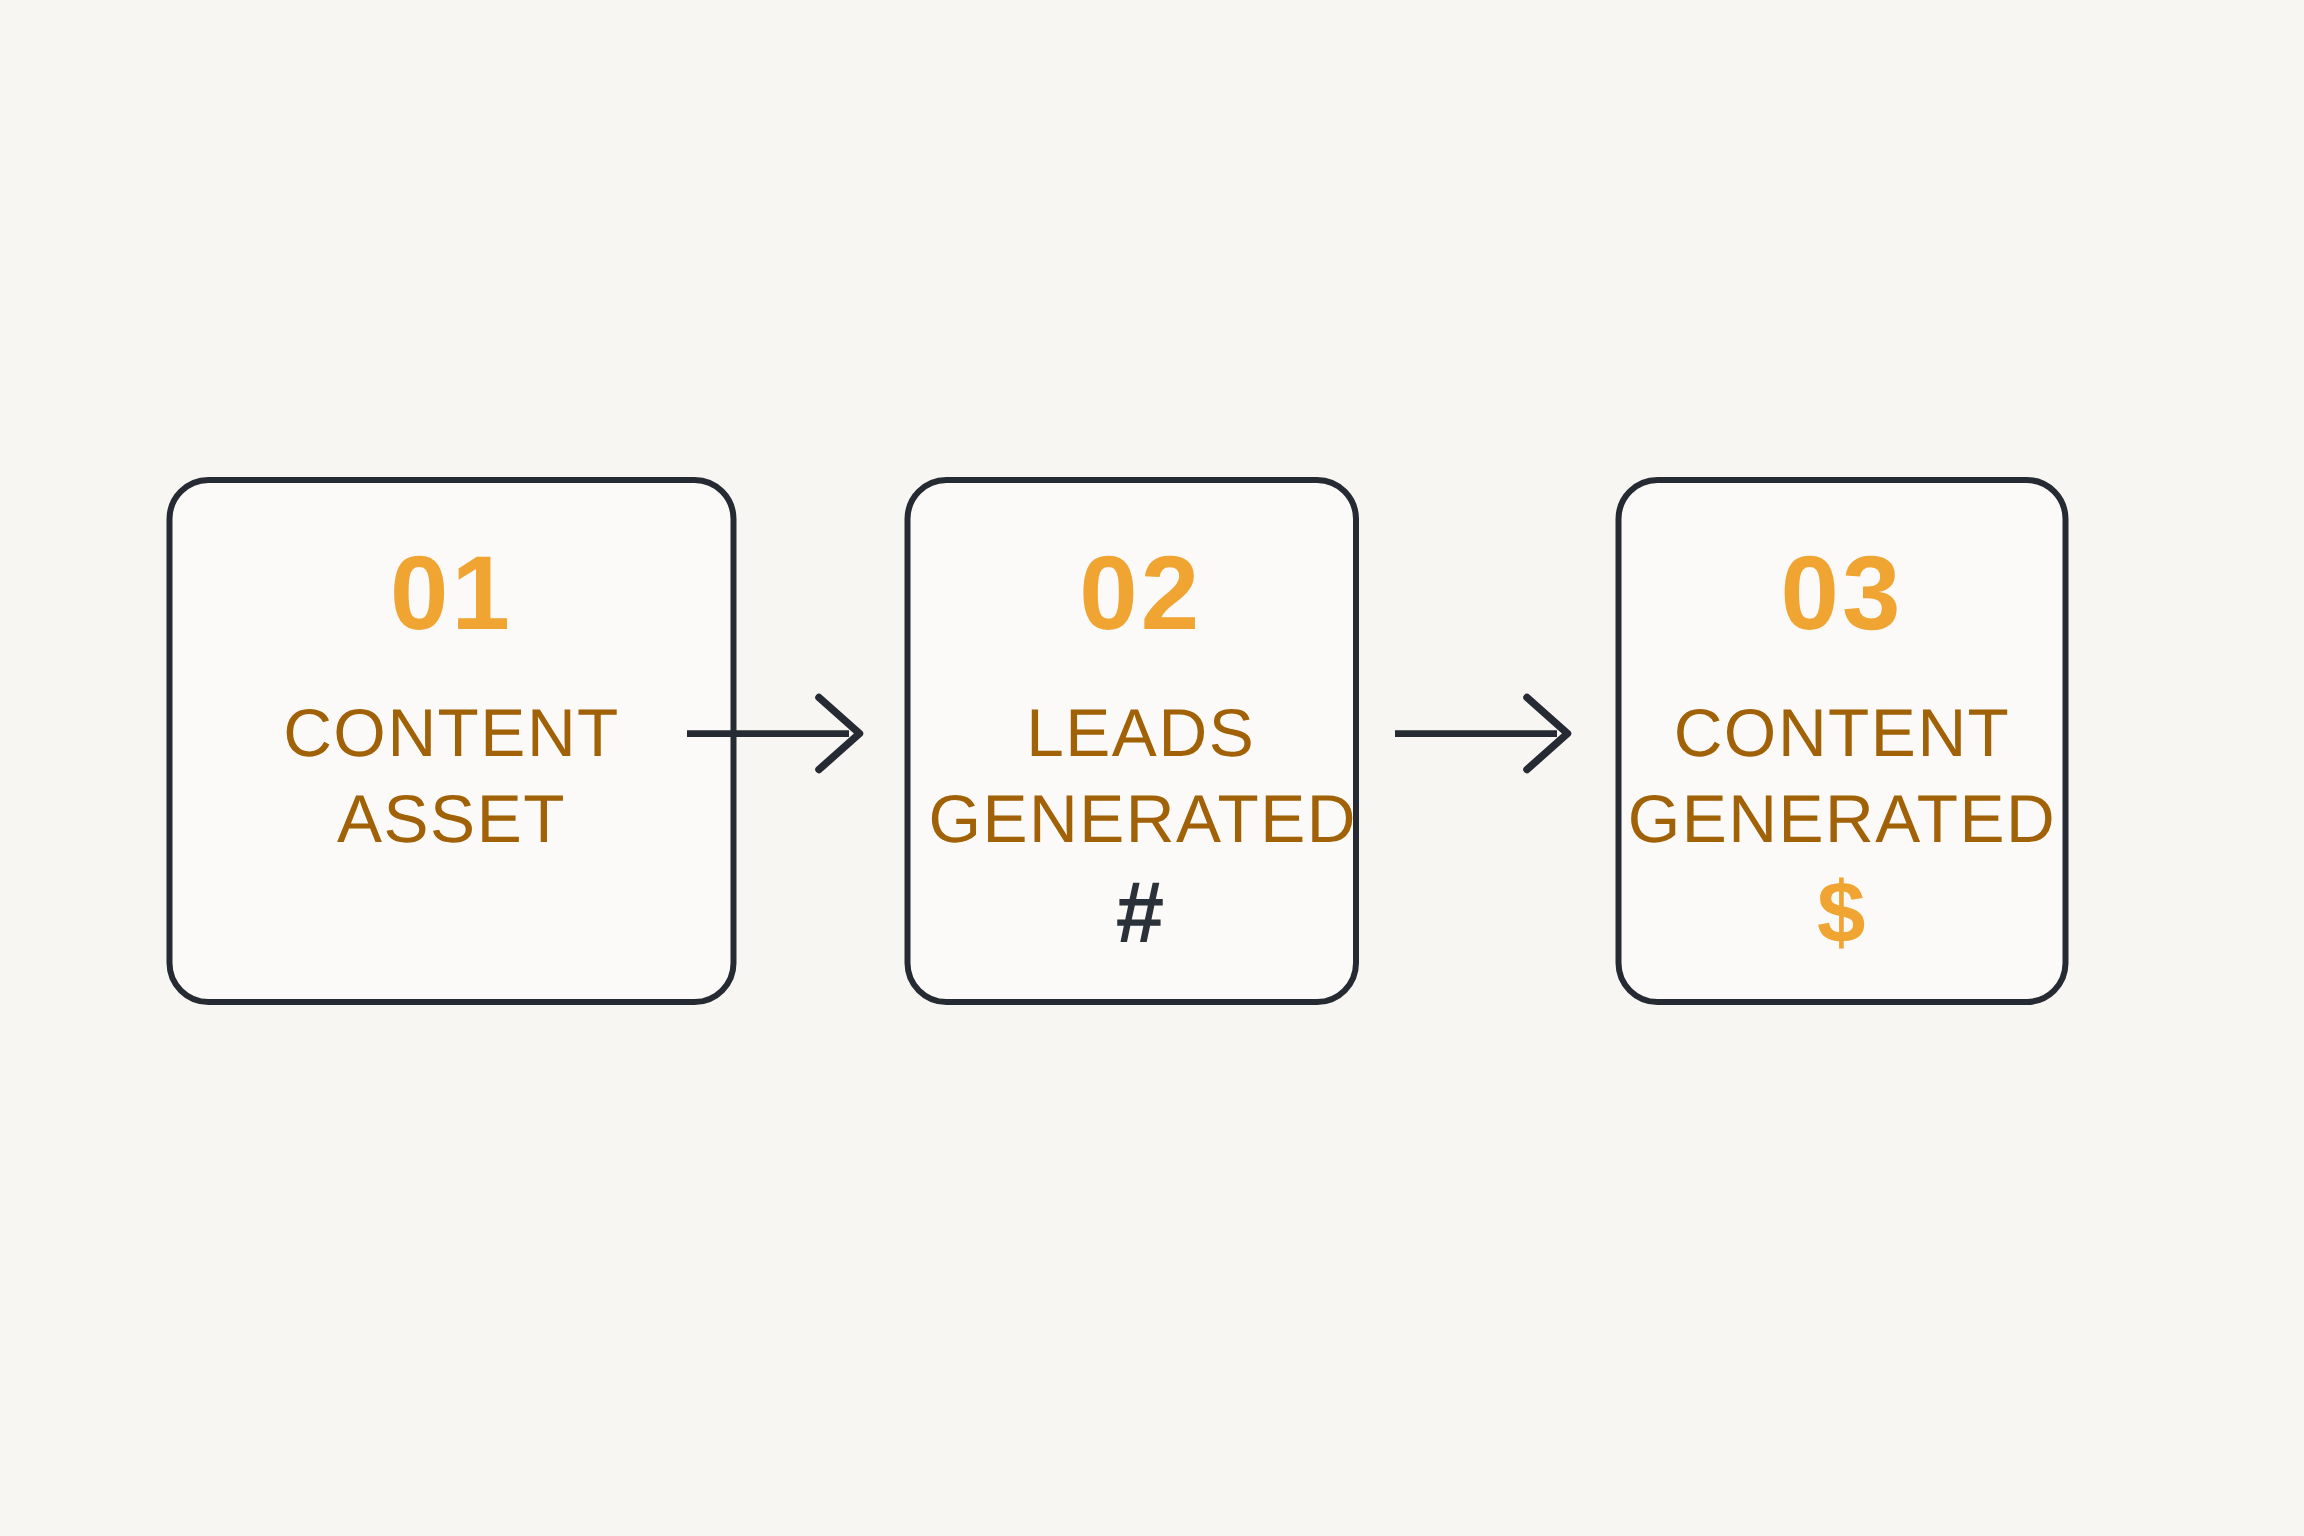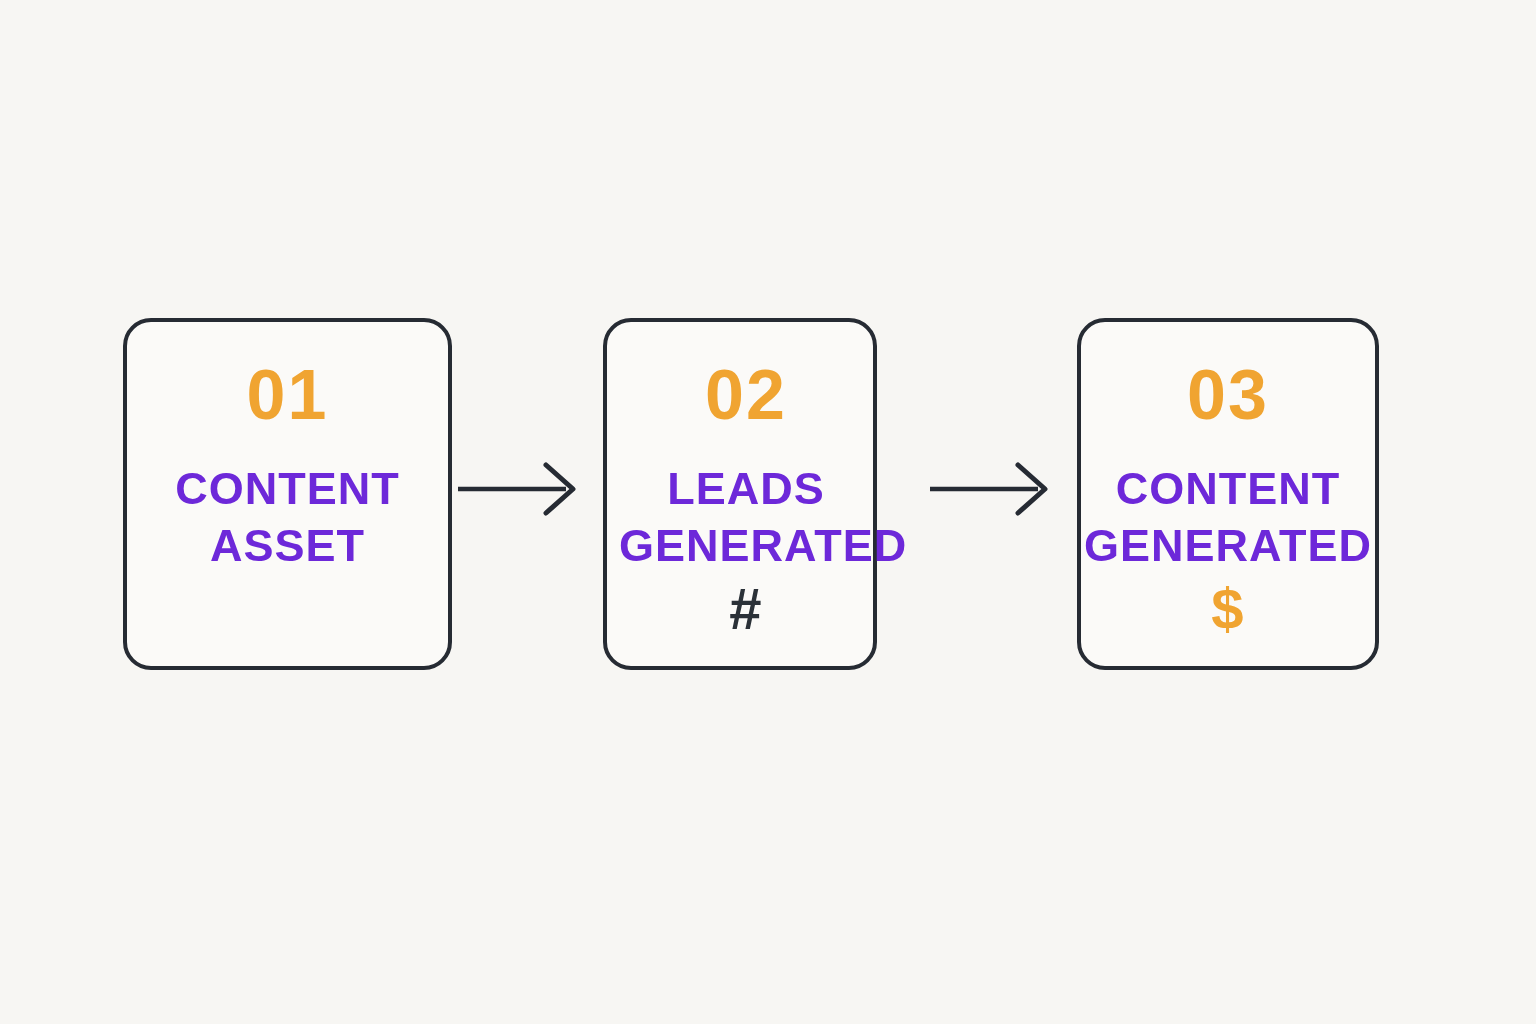--- a/index.html
+++ b/index.html
@@ -32,58 +32,58 @@
   .step-number {
     font-size: 70px;
     font-weight: 700;
     line-height: 70px;
     letter-spacing: 2px;
     color: #f0a431;
   }
   .step-label {
     margin-top: 30px;
     font-size: 45px;
-    font-weight: 700;
+    font-weight: 400;
     line-height: 57px;
     letter-spacing: 1px;
-    color: #6d28d9;
+    color: #a16207;
   }
   .step-symbol {
     font-size: 58px;
     font-weight: 700;
     line-height: 70px;
     letter-spacing: 1px;
   }
   .step-symbol.dark   { color: #2b3138; }
   .step-symbol.accent { color: #f0a431; }
   .arrow {
     position: absolute;
     display: block;
   }
 </style>
 </head>
 <body>
 
 <div class="canvas">
 
-  <div class="step-box" style="left:123px; width:329px;">
+  <div class="step-box" style="left:111px; width:380px;">
     <div class="step-number">01</div>
     <div class="step-label">
       <div>CONTENT</div>
       <div>ASSET</div>
     </div>
     <div class="step-symbol dark"></div>
   </div>
 
   <svg class="arrow" style="left:454px; top:459px;" width="126" height="60" viewBox="0 0 126 60">
     <line x1="4" y1="30" x2="112" y2="30" stroke="#262b33" stroke-width="4.5"></line>
     <polyline points="92,6 119,30 92,54" fill="none" stroke="#262b33" stroke-width="5" stroke-linecap="round" stroke-linejoin="round"></polyline>
   </svg>
 
-  <div class="step-box" style="left:603px; width:274px;padding-left:12px;">
+  <div class="step-box" style="left:603px; width:303px;padding-left:12px;">
     <div class="step-number">02</div>
     <div class="step-label">
       <div>LEADS</div>
       <div>GENERATED</div>
     </div>
     <div class="step-symbol dark">#</div>
   </div>
 
   <svg class="arrow" style="left:926px; top:459px;" width="126" height="60" viewBox="0 0 126 60">
     <line x1="4" y1="30" x2="112" y2="30" stroke="#262b33" stroke-width="4.5"></line>

